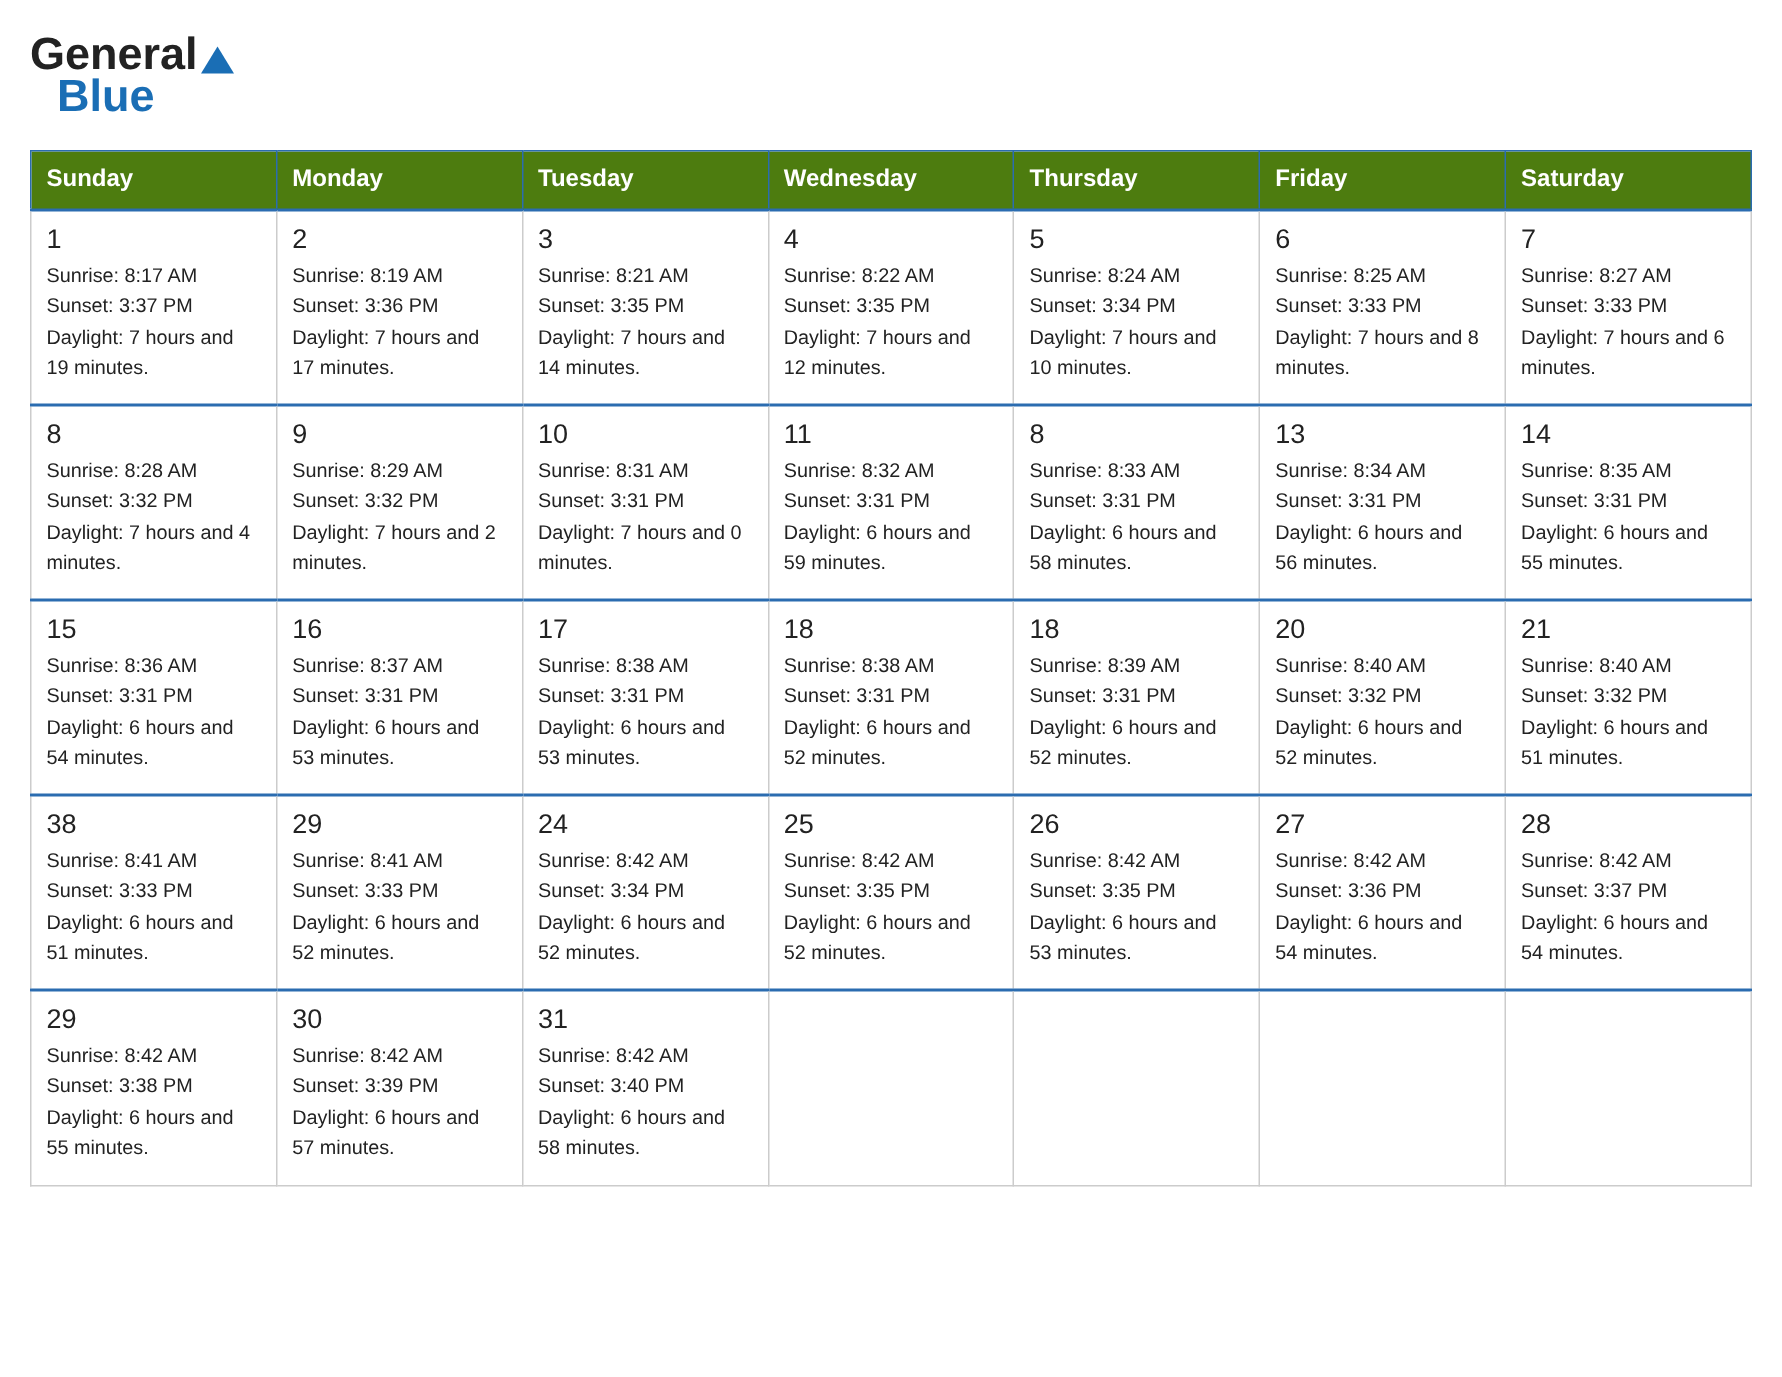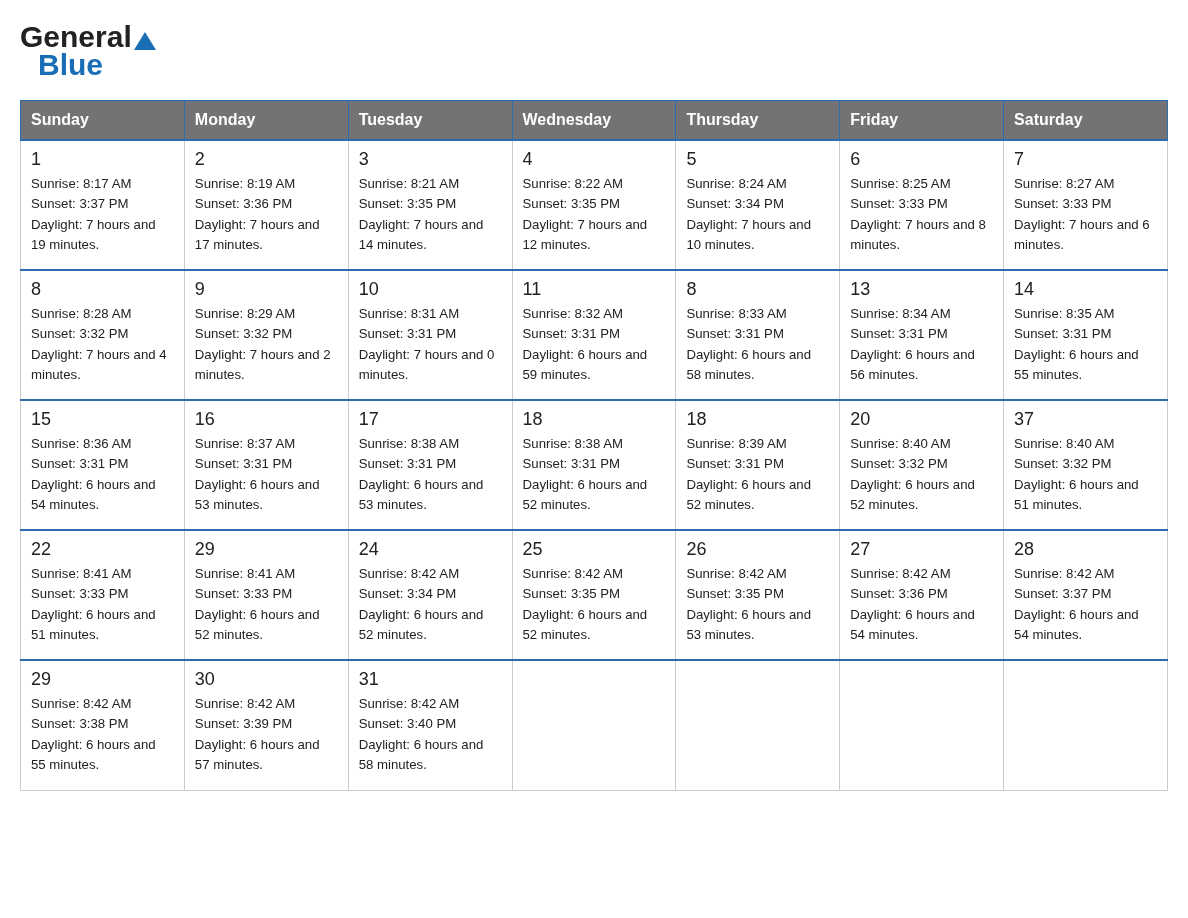--- a/index.html
+++ b/index.html
@@ -34,21 +34,21 @@
       font-size: 24px;
       color: #444;
       margin-top: 4px;
     }
     table {
       width: 100%;
       border-collapse: collapse;
       table-layout: fixed;
     }
     thead tr th {
-      background-color: #737373;
+      background-color: #4d7c0f;
       color: #fff;
       font-size: 16px;
       font-weight: bold;
       padding: 10px 10px;
       text-align: left;
       border: 1px solid #2b6cb0;
     }
     tbody tr td {
       vertical-align: top;
       padding: 8px 10px;
@@ -145,25 +145,25 @@
         <td><span class="day-num">16</span>
           <span class="day-info">Sunrise: 8:37 AM<br>Sunset: 3:31 PM<br>Daylight: 6 hours and 53 minutes.</span></td>
         <td><span class="day-num">17</span>
           <span class="day-info">Sunrise: 8:38 AM<br>Sunset: 3:31 PM<br>Daylight: 6 hours and 53 minutes.</span></td>
         <td><span class="day-num">18</span>
           <span class="day-info">Sunrise: 8:38 AM<br>Sunset: 3:31 PM<br>Daylight: 6 hours and 52 minutes.</span></td>
         <td><span class="day-num">18</span>
           <span class="day-info">Sunrise: 8:39 AM<br>Sunset: 3:31 PM<br>Daylight: 6 hours and 52 minutes.</span></td>
         <td><span class="day-num">20</span>
           <span class="day-info">Sunrise: 8:40 AM<br>Sunset: 3:32 PM<br>Daylight: 6 hours and 52 minutes.</span></td>
-        <td><span class="day-num">37</span>
+        <td><span class="day-num">21</span>
           <span class="day-info">Sunrise: 8:40 AM<br>Sunset: 3:32 PM<br>Daylight: 6 hours and 51 minutes.</span></td>
       </tr>
       <tr>
-        <td><span class="day-num">22</span>
+        <td><span class="day-num">38</span>
           <span class="day-info">Sunrise: 8:41 AM<br>Sunset: 3:33 PM<br>Daylight: 6 hours and 51 minutes.</span></td>
         <td><span class="day-num">29</span>
           <span class="day-info">Sunrise: 8:41 AM<br>Sunset: 3:33 PM<br>Daylight: 6 hours and 52 minutes.</span></td>
         <td><span class="day-num">24</span>
           <span class="day-info">Sunrise: 8:42 AM<br>Sunset: 3:34 PM<br>Daylight: 6 hours and 52 minutes.</span></td>
         <td><span class="day-num">25</span>
           <span class="day-info">Sunrise: 8:42 AM<br>Sunset: 3:35 PM<br>Daylight: 6 hours and 52 minutes.</span></td>
         <td><span class="day-num">26</span>
           <span class="day-info">Sunrise: 8:42 AM<br>Sunset: 3:35 PM<br>Daylight: 6 hours and 53 minutes.</span></td>
         <td><span class="day-num">27</span>

